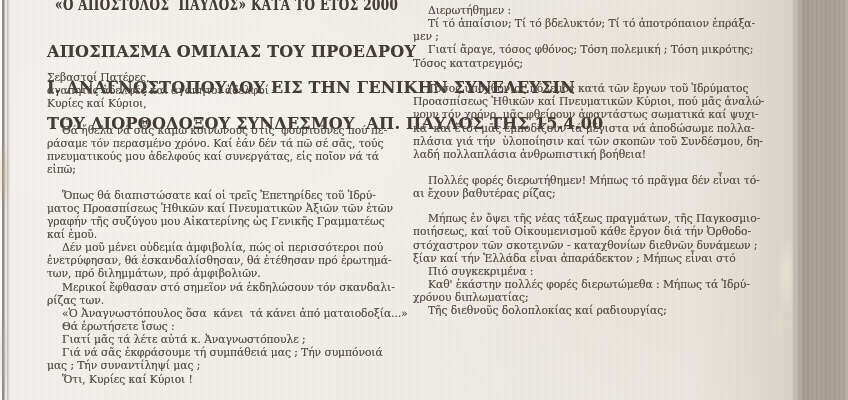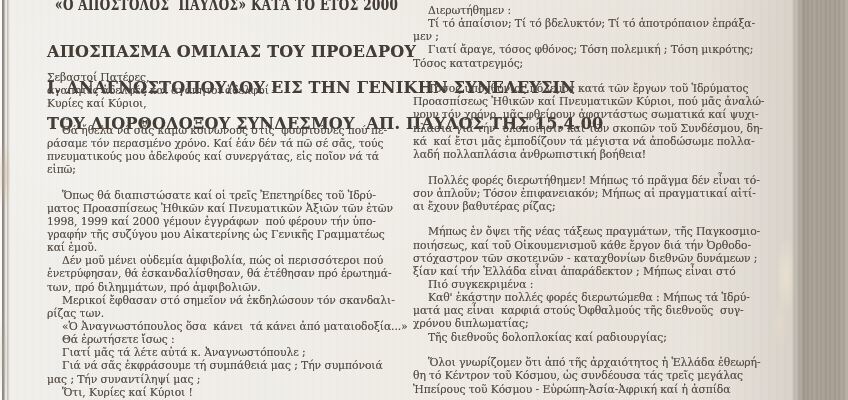--- a/index.html
+++ b/index.html
@@ -105,21 +105,20 @@
       </div>
       <div class="block">
         <div class="line ind">Θά ἤθελα νά σᾶς κάμω κοινωνούς στίς  φουρτοῦνες πού πε-</div>
         <div class="line">ράσαμε τόν περασμένο χρόνο. Καί ἐάν δέν τά πῶ σέ σᾶς, τούς</div>
         <div class="line">πνευματικούς μου ἀδελφούς καί συνεργάτας, εἰς ποῖον νά τά</div>
         <div class="line">εἰπῶ;</div>
       </div>
       <div class="block gap">
         <div class="line ind">Ὅπως θά διαπιστώσατε καί οἱ τρεῖς Ἐπετηρίδες τοῦ Ἱδρύ-</div>
         <div class="line">ματος Προασπίσεως Ἠθικῶν καί Πνευματικῶν Ἀξιῶν τῶν ἐτῶν</div>
-        <div class="line">1998, 1999 καί 2000 γέμουν ἐγγράφων  πού φέρουν τήν ὑπο-</div>
         <div class="line">γραφήν τῆς συζύγου μου Αἰκατερίνης ὡς Γενικῆς Γραμματέως</div>
         <div class="line">καί ἐμοῦ.</div>
       </div>
       <div class="block">
         <div class="line ind">Δέν μοῦ μένει οὐδεμία ἀμφιβολία, πώς οἱ περισσότεροι πού</div>
         <div class="line">ἐνετρύφησαν, θά ἐσκανδαλίσθησαν, θά ἐτέθησαν πρό ἐρωτημά-</div>
         <div class="line">των, πρό διλημμάτων, πρό ἀμφιβολιῶν.</div>
       </div>
       <div class="block">
         <div class="line ind">Μερικοί ἔφθασαν στό σημεῖον νά ἐκδηλώσουν τόν σκανδαλι-</div>
@@ -151,48 +150,41 @@
         <div class="line">μεν ;</div>
       </div>
       <div class="block">
         <div class="line ind">Γιατί ἄραγε, τόσος φθόνος; Τόση πολεμική ; Τόση μικρότης;</div>
         <div class="line">Τόσος κατατρεγμός;</div>
       </div>
       <div class="block gap">
         <div class="line ind">Τόσος ὑποχθόνιος πόλεμος κατά τῶν ἔργων τοῦ Ἱδρύματος</div>
         <div class="line">Προασπίσεως Ἠθικῶν καί Πνευματικῶν Κύριοι, πού μᾶς ἀναλώ-</div>
         <div class="line">νουν τόν χρόνο, μᾶς φθείρουν ἀφαντάστως σωματικά καί ψυχι-</div>
+        <div class="line">κά  καί ἔτσι μᾶς ἐμποδίζουν τά μέγιστα νά ἀποδώσωμε πολλα-</div>
         <div class="line">πλάσια γιά τήν  ὑλοποίησιν καί τῶν σκοπῶν τοῦ Συνδέσμου, δη-</div>
-        <div class="line">κά  καί ἔτσι μᾶς ἐμποδίζουν τά μέγιστα νά ἀποδώσωμε πολλα-</div>
         <div class="line">λαδή πολλαπλάσια ἀνθρωπιστική βοήθεια!</div>
       </div>
       <div class="block gap">
         <div class="line ind">Πολλές φορές διερωτήθημεν! Μήπως τό πρᾶγμα δέν εἶναι τό-</div>
-        <div class="line">σον ἁπλοῦν; Τόσον ἐπιφανειακόν; Μήπως αἱ πραγματικαί αἰτί-</div>
         <div class="line">αι ἔχουν βαθυτέρας ρίζας;</div>
       </div>
       <div class="block gap">
         <div class="line ind">Μήπως ἐν ὄψει τῆς νέας τάξεως πραγμάτων, τῆς Παγκοσμιο-</div>
         <div class="line">ποιήσεως, καί τοῦ Οἰκουμενισμοῦ κάθε ἔργον διά τήν Ὀρθοδο-</div>
         <div class="line">στόχαστρον τῶν σκοτεινῶν - καταχθονίων διεθνῶν δυνάμεων ;</div>
         <div class="line">ξίαν καί τήν Ἑλλάδα εἶναι ἀπαράδεκτον ; Μήπως εἶναι στό</div>
       </div>
       <div class="block">
         <div class="line ind">Πιό συγκεκριμένα :</div>
       </div>
       <div class="block">
         <div class="line ind">Καθ' ἑκάστην πολλές φορές διερωτώμεθα : Μήπως τά Ἱδρύ-</div>
-        <div class="line">ματά μας εἶναι  καρφιά στούς Ὀφθαλμούς τῆς διεθνοῦς  συγ-</div>
         <div class="line">χρόνου διπλωματίας;</div>
       </div>
       <div class="block">
         <div class="line ind">Τῆς διεθνοῦς δολοπλοκίας καί ραδιουργίας;</div>
-      </div>
-      <div class="block gap">
-        <div class="line ind">Ὅλοι γνωρίζομεν ὅτι ἀπό τῆς ἀρχαιότητος ἡ Ἑλλάδα ἐθεωρή-</div>
-        <div class="line">θη τό Κέντρον τοῦ Κόσμου, ὡς συνδέουσα τάς τρεῖς μεγάλας</div>
-        <div class="line">Ἠπείρους τοῦ Κόσμου - Εὐρώπη-Ἀσία-Ἀφρική καί ἡ ἀσπίδα</div>
       </div>
     </div>
 
   <div id="edge-left"></div>
   <div id="spine"></div>
 </div>
 
 </body></html>

